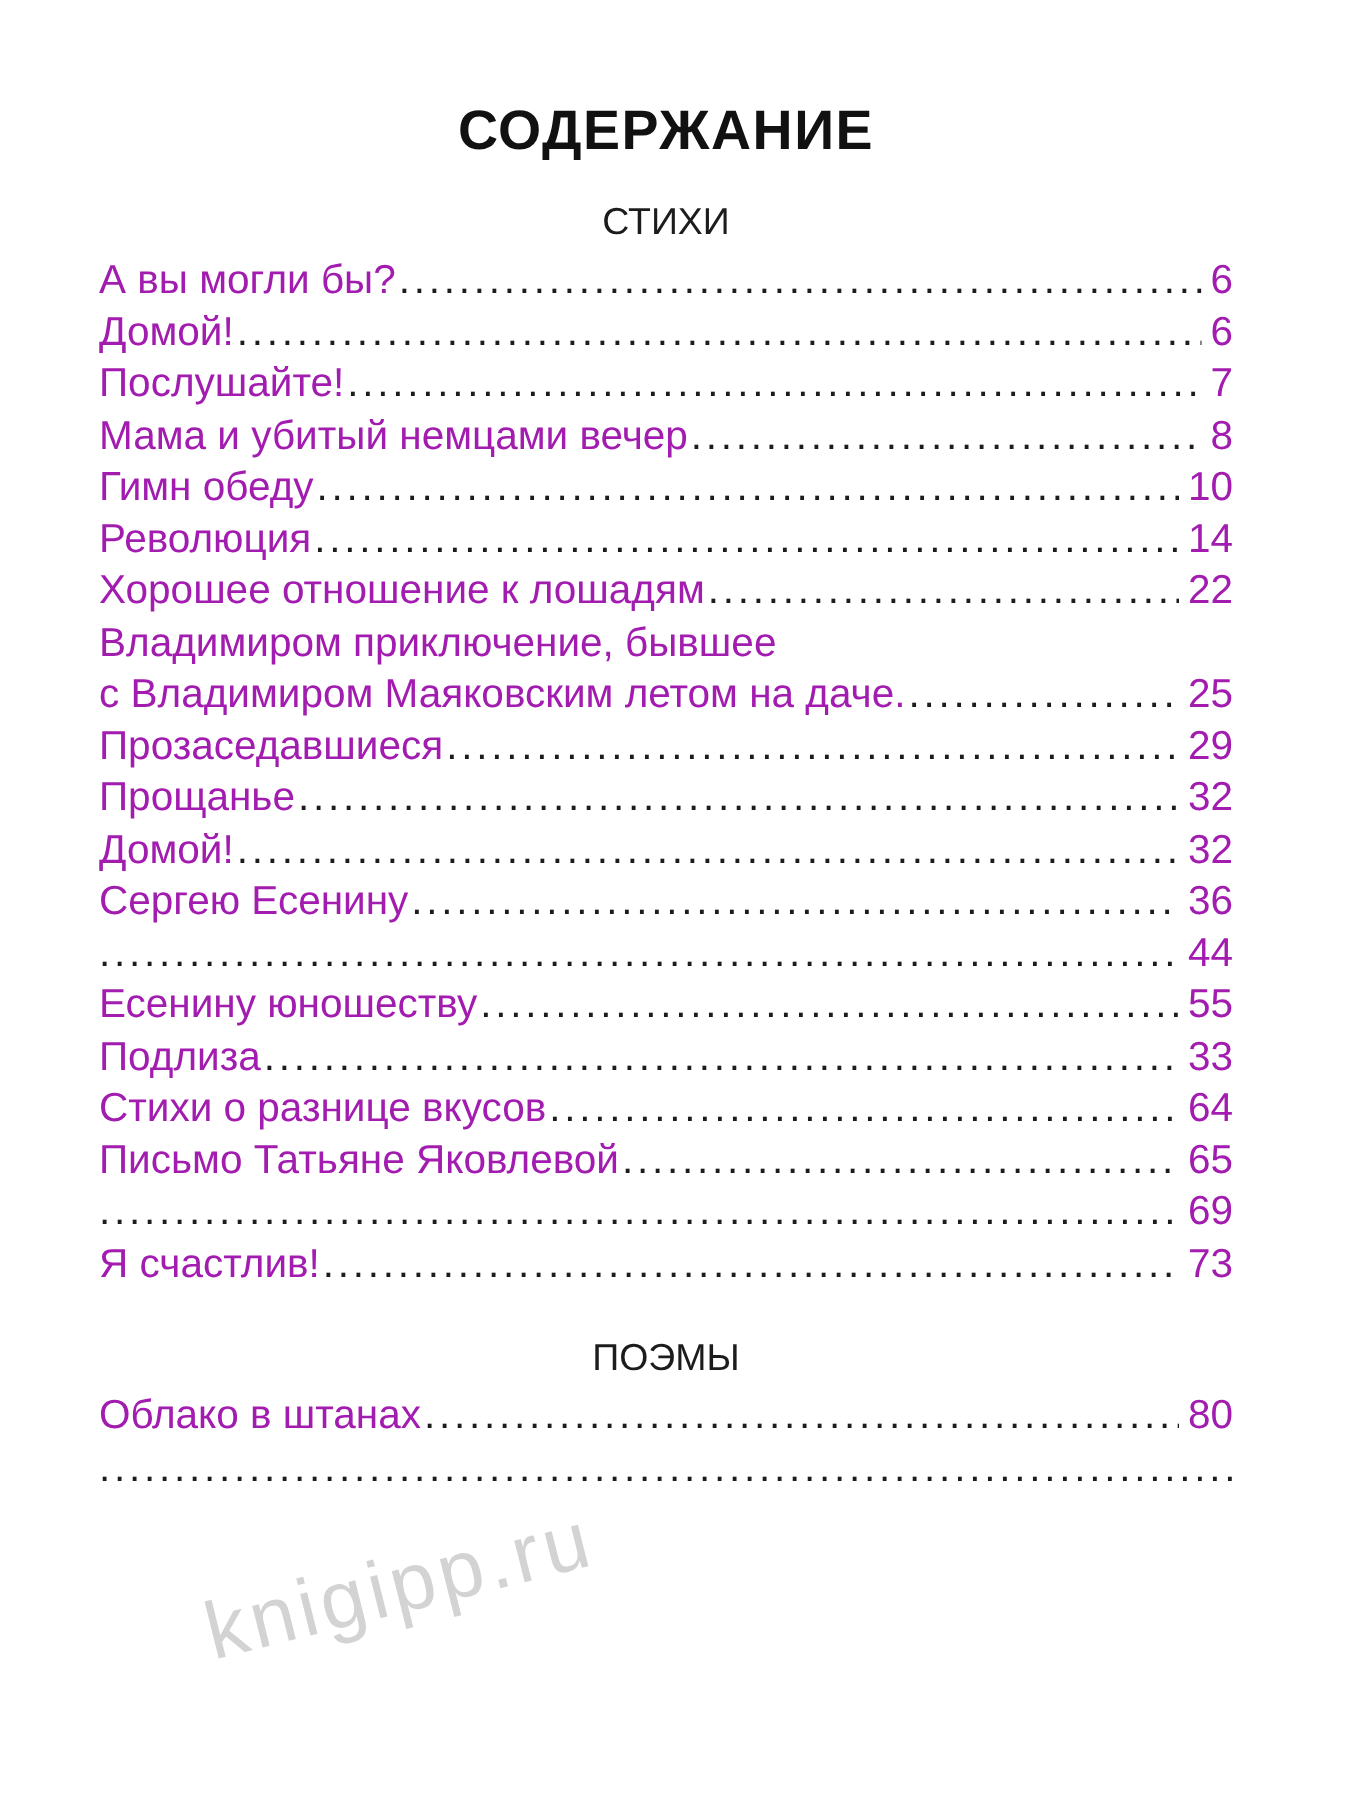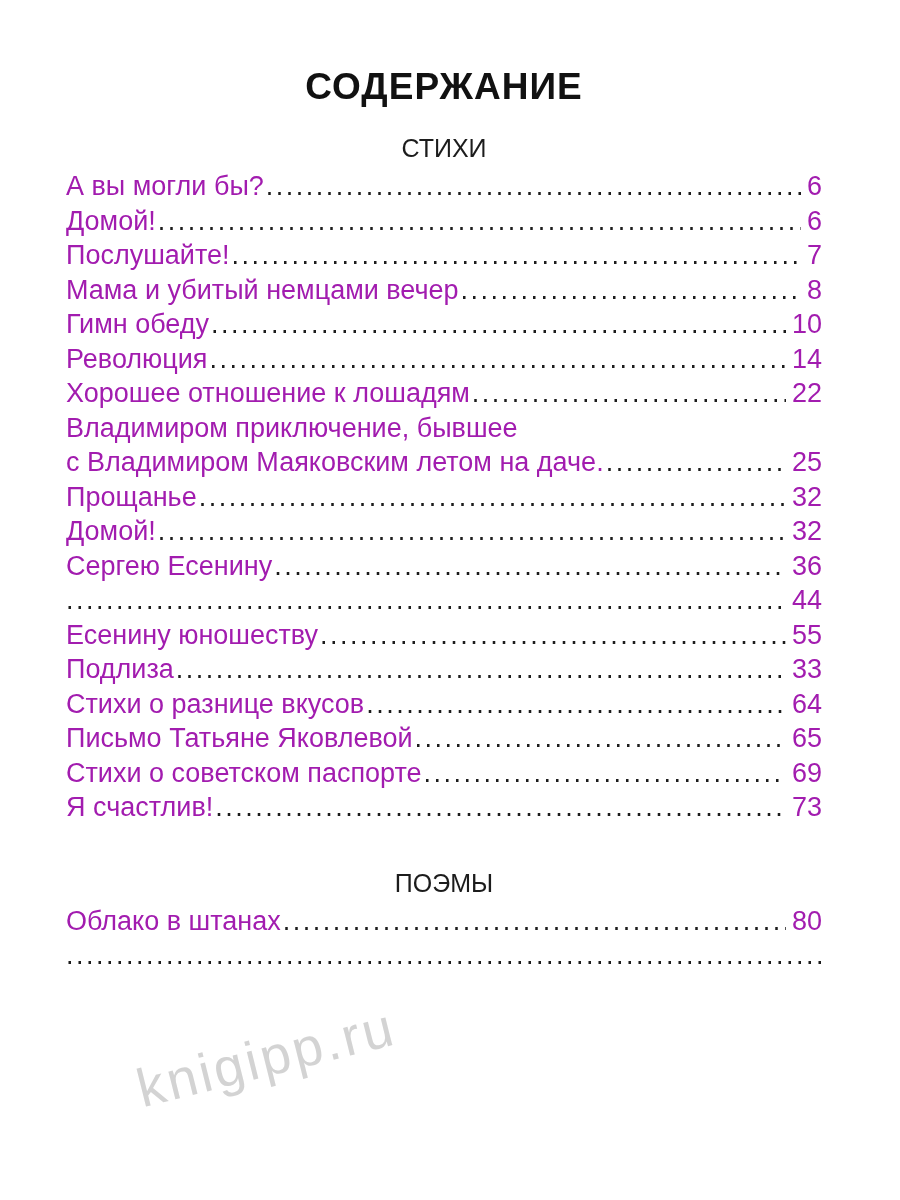--- a/index.html
+++ b/index.html
@@ -33,21 +33,21 @@
     color: #111111;
   }
   .section-heading {
     font-size: 25px;
     font-weight: normal;
     text-align: center;
     margin: 14px 0 6px 0;
     color: #1c1c1c;
   }
   .section-heading.spaced {
-    margin-top: 44px;
+    margin-top: 32px;
     text-align: center;
   }
   .toc-entry {
     display: flex;
     align-items: center;
     font-size: 27px;
     line-height: 34.5px;
     white-space: nowrap;
     color: #a21caf;
   }
@@ -135,20 +135,25 @@
         </div>
         <div class="toc-entry">
           <span class="entry-title">Владимиром приключение, бывшее</span>
         </div>
         <div class="toc-entry">
           <span class="entry-title">с Владимиром Маяковским летом на даче.</span>
           <span class="dot-leader"></span>
           <span class="entry-page">25</span>
         </div>
         <div class="toc-entry">
+          <span class="entry-title">Прозаседавшиеся</span>
+          <span class="dot-leader"></span>
+          <span class="entry-page">29</span>
+        </div>
+        <div class="toc-entry">
           <span class="entry-title">Прощанье</span>
           <span class="dot-leader"></span>
           <span class="entry-page">32</span>
         </div>
         <div class="toc-entry">
           <span class="entry-title">Домой!</span>
           <span class="dot-leader"></span>
           <span class="entry-page">32</span>
         </div>
         <div class="toc-entry">
@@ -174,21 +179,20 @@
           <span class="entry-title">Стихи о разнице вкусов</span>
           <span class="dot-leader"></span>
           <span class="entry-page">64</span>
         </div>
         <div class="toc-entry">
           <span class="entry-title">Письмо Татьяне Яковлевой</span>
           <span class="dot-leader"></span>
           <span class="entry-page">65</span>
         </div>
         <div class="toc-entry">
-          <span class="entry-title">Стихи о советском паспорте</span>
           <span class="dot-leader"></span>
           <span class="entry-page">69</span>
         </div>
         <div class="toc-entry">
           <span class="entry-title">Я счастлив!</span>
           <span class="dot-leader"></span>
           <span class="entry-page">73</span>
         </div>
         <h2 class="section-heading spaced">ПОЭМЫ</h2>
         <div class="toc-entry">

